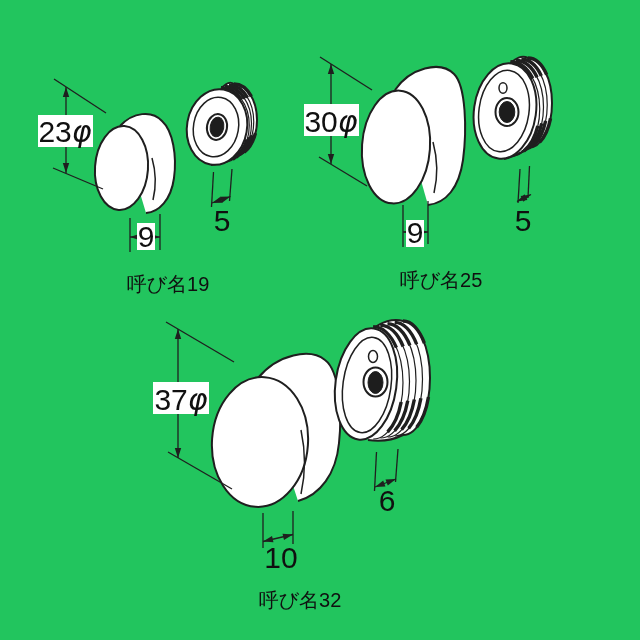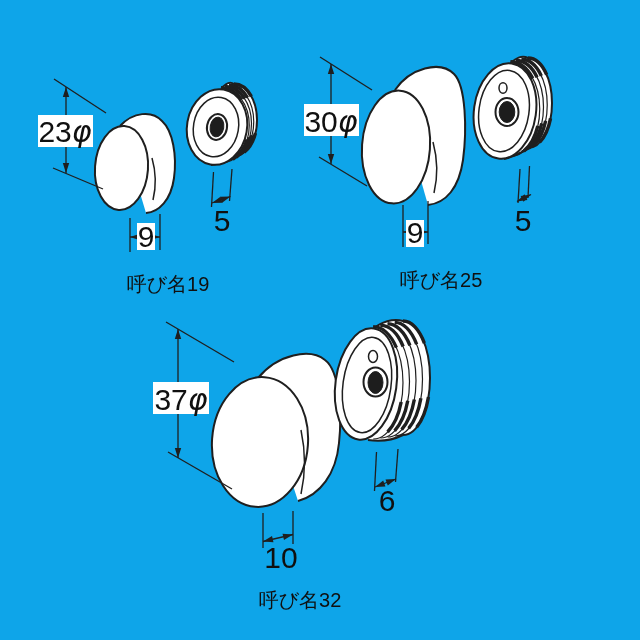--- a/index.html
+++ b/index.html
@@ -1,16 +1,16 @@
 <!DOCTYPE html>
 <html><head>
 <meta charset="utf-8">
 <style>
   html,body{margin:0;padding:0;background:#ffffff;}
-  .stage{width:640px;height:640px;background:#0ea5e9;position:relative;overflow:hidden;}
+  .stage{width:640px;height:640px;background:#22c55e;position:relative;overflow:hidden;}
   svg text{fill:#101010;font-family:"Liberation Sans","DejaVu Sans",sans-serif;}
   .dim-num{font-size:30px;text-anchor:middle;}
   .phi-sym{font-style:italic;font-family:"DejaVu Sans",sans-serif;}
   .jp-label{font-size:20px;text-anchor:middle;}
   .outline{fill:#ffffff;stroke:#1f1f1f;stroke-width:2;stroke-linejoin:round;}
   .face{fill:#ffffff;stroke:#1f1f1f;stroke-width:2;}
   .thin{fill:none;stroke:#1f1f1f;stroke-width:1.5;}
   .rib{fill:none;stroke:#1f1f1f;stroke-width:1.2;}
   .ribdark{fill:none;stroke:#1f1f1f;stroke-width:3.4;stroke-dasharray:24 40 24 12;}
   .hole{fill:#1d1d1d;stroke:#1f1f1f;stroke-width:1;}

